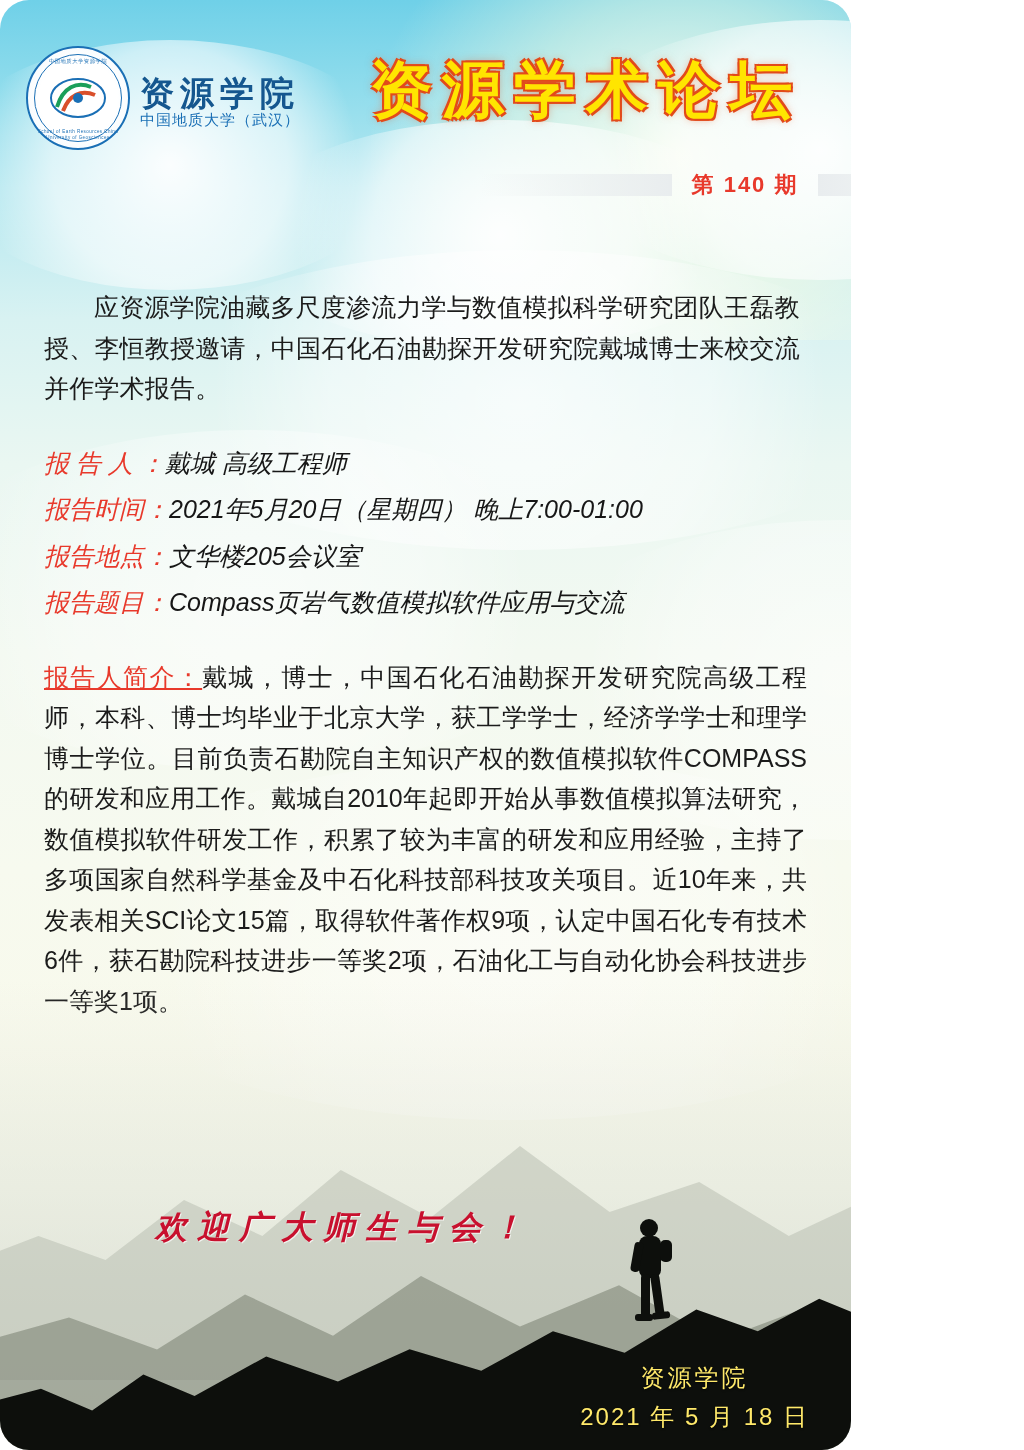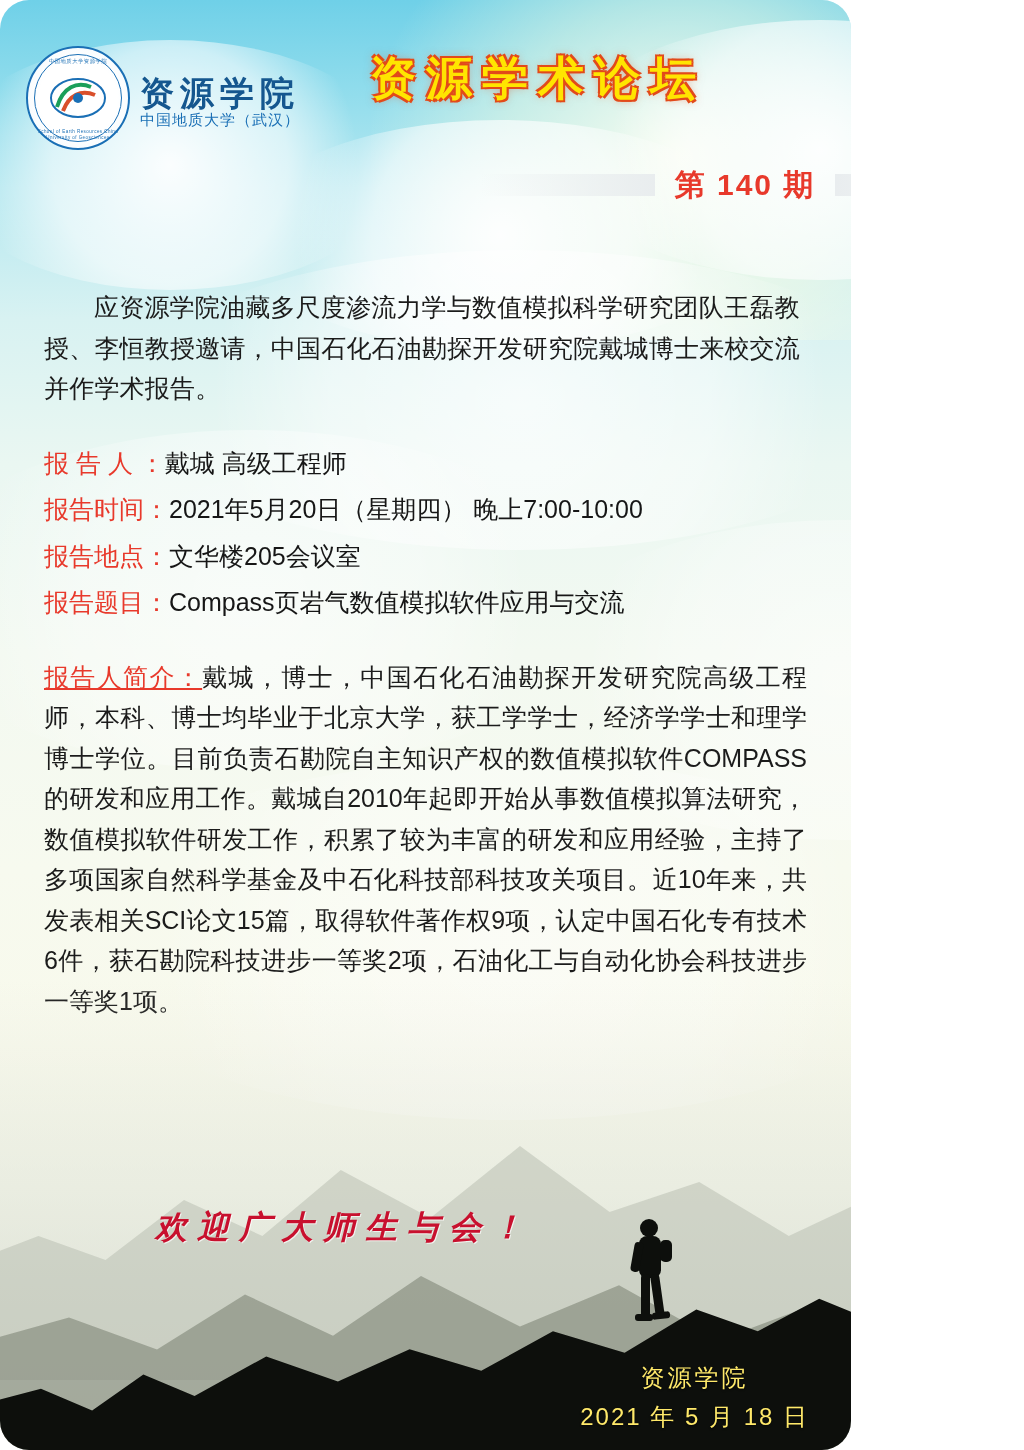--- a/index.html
+++ b/index.html
@@ -114,21 +114,21 @@
     font-size: 15px;
     color: #1a6fb5;
     letter-spacing: 1px;
   }
 
   .title-main {
     position: absolute;
     left: 370px;
     top: 48px;
     font-family: Liberation Sans, sans-serif;
-    font-size: 46px;
+    font-size: 62px;
     font-weight: bold;
     letter-spacing: 10px;
     color: #ffe500;
     text-shadow:
       -2px -2px 0 #e24a1a,
        2px -2px 0 #e24a1a,
       -2px  2px 0 #e24a1a,
        2px  2px 0 #e24a1a,
        0 0 10px rgba(226,74,26,.55);
     white-space: nowrap;
@@ -150,21 +150,21 @@
   }
   .issue-bar .bar-l {
     background: linear-gradient(to right, rgba(255,255,255,0) 0%, rgba(232,236,238,.95) 100%);
   }
   .issue-bar .bar-r {
     background: linear-gradient(to left, rgba(255,255,255,0) 0%, rgba(232,236,238,.95) 100%);
   }
   .issue-text {
     padding: 0 20px;
     font-family: "Liberation Sans", sans-serif;
-    font-size: 30px;
+    font-size: 22px;
     font-weight: bold;
     color: #e8392b;
     letter-spacing: 2px;
     white-space: nowrap;
   }
 
   
   .content {
     position: relative;
     padding: 0 44px;
@@ -173,20 +173,21 @@
     line-height: 1.62;
   }
   .intro {
     text-indent: 2em;
     margin-top: 37px;
     margin-bottom: 0;
     letter-spacing: .2px;
   }
   .fields {
     margin-top: 34px;
+    font-style: italic;
   }
   .field-row {
     display: block;
     margin-bottom: 6px;
     white-space: nowrap;
   }
   .field-label {
     color: #e8392b;
   }
   .field-value {
@@ -317,21 +318,21 @@
 
   <div class="content">
 
     <p class="intro">应资源学院油藏多尺度渗流力学与数值模拟科学研究团队王磊教授、李恒教授邀请，中国石化石油勘探开发研究院戴城博士来校交流并作学术报告。</p>
 
     <div class="fields">
       <div class="field-row">
         <span class="field-label">报 告 人 ：</span><span class="field-value">戴城 高级工程师</span>
       </div>
       <div class="field-row">
-        <span class="field-label">报告时间：</span><span class="field-value">2021年5月20日（星期四） 晚上7:00-10:00</span>
+        <span class="field-label">报告时间：</span><span class="field-value">2021年5月20日（星期四） 晚上7:00-01:00</span>
       </div>
       <div class="field-row">
         <span class="field-label">报告地点：</span><span class="field-value">文华楼205会议室</span>
       </div>
       <div class="field-row">
         <span class="field-label">报告题目：</span><span class="field-value">Compass页岩气数值模拟软件应用与交流</span>
       </div>
     </div>
 
     <p class="bio"><span class="bio-label">报告人简介：</span><span>戴城，博士，中国石化石油勘探开发研究院高级工程师，本科、博士均毕业于北京大学，获工学学士，经济学学士和理学博士学位。目前负责石勘院自主知识产权的数值模拟软件COMPASS的研发和应用工作。戴城自2010年起即开始从事数值模拟算法研究，数值模拟软件研发工作，积累了较为丰富的研发和应用经验，主持了多项国家自然科学基金及中石化科技部科技攻关项目。近10年来，共发表相关SCI论文15篇，取得软件著作权9项，认定中国石化专有技术6件，获石勘院科技进步一等奖2项，石油化工与自动化协会科技进步一等奖1项。</span></p>

